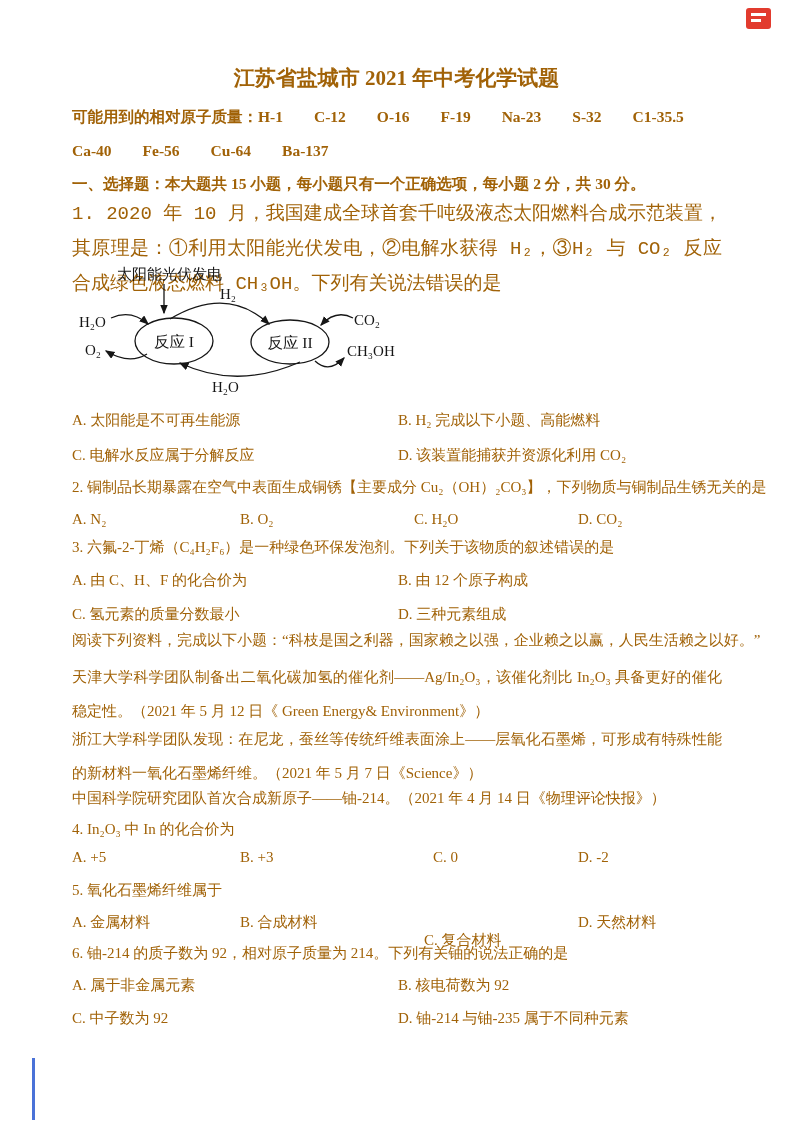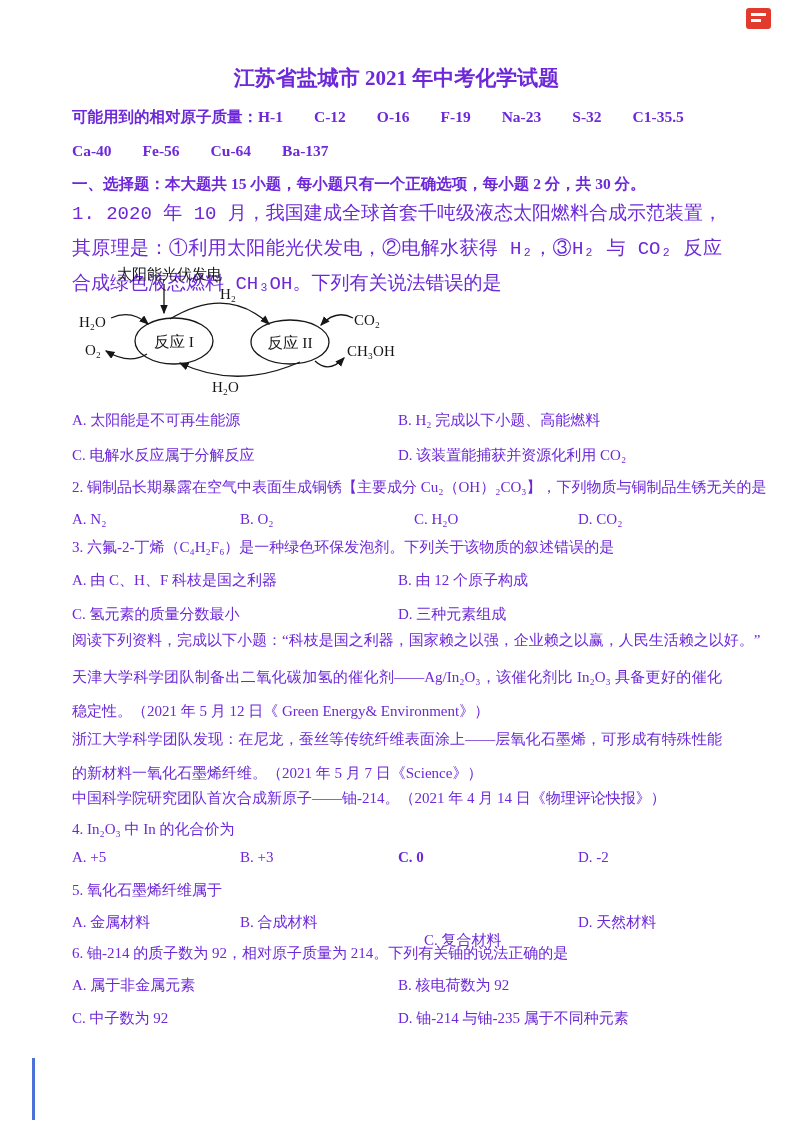--- a/index.html
+++ b/index.html
@@ -1,17 +1,17 @@
 <!DOCTYPE html>
 <html><head>
 <meta charset="utf-8">
 <style>
   html,body{margin:0;padding:0;background:#ffffff;}
   .page{position:relative;width:793px;height:1122px;background:#ffffff;overflow:hidden;
-        font-family:"Liberation Serif","DejaVu Serif","DejaVu Sans",serif;color:#6d28d9;}
+        font-family:"Liberation Serif","DejaVu Serif","DejaVu Sans",serif;color:#a16207;}
   .abs{position:absolute;}
   .line{white-space:nowrap;font-size:15px;}
   .line-b{white-space:nowrap;font-size:15.5px;font-weight:700;}
   .par{width:650px;text-align:justify;font-size:19px;line-height:35px;font-family:Liberation Mono, monospace;}
   .par34{width:650px;text-align:justify;font-size:15px;line-height:34px;}
   .title{left:0;right:0;text-align:center;font-size:21px;font-weight:700;}
   .diag{stroke:#161616;fill:none;stroke-width:1.3px;}
   .diag-txt{font-family:"Liberation Serif","DejaVu Serif","DejaVu Sans",serif;fill:#161616;}
   .corner-logo{width:25px;height:21px;background:#e23b2e;border-radius:3px;}
   .corner-logo .in1{position:absolute;left:5px;top:5px;width:15px;height:3px;background:#ffffff;}
@@ -75,34 +75,34 @@
   <div class="abs line" style="left:72px;top:446px;">C. 电解水反应属于分解反应</div>
   <div class="abs line" style="left:398px;top:446px;">D. 该装置能捕获并资源化利用 CO₂</div>
 
   <div class="abs line" style="left:72px;top:478px;">2. 铜制品长期暴露在空气中表面生成铜锈【主要成分 Cu₂（OH）₂CO₃】，下列物质与铜制品生锈无关的是</div>
   <div class="abs line" style="left:72px;top:511px;">A. N₂</div>
   <div class="abs line" style="left:240px;top:511px;">B. O₂</div>
   <div class="abs line" style="left:414px;top:511px;">C. H₂O</div>
   <div class="abs line" style="left:578px;top:511px;">D. CO₂</div>
 
   <div class="abs line" style="left:72px;top:538px;">3. 六氟-2-丁烯（C₄H₂F₆）是一种绿色环保发泡剂。下列关于该物质的叙述错误的是</div>
-  <div class="abs line" style="left:72px;top:571px;">A. 由 C、H、F 科枝是国之利器</div>
+  <div class="abs line" style="left:72px;top:571px;">A. 由 C、H、F 的化合价为</div>
   <div class="abs line" style="left:398px;top:571px;">B. 由 12 个原子构成</div>
   <div class="abs line" style="left:72px;top:605px;">C. 氢元素的质量分数最小</div>
   <div class="abs line" style="left:398px;top:605px;">D. 三种元素组成</div>
 
   <div class="abs line" style="left:72px;top:631px;">阅读下列资料，完成以下小题：“科枝是国之利器，国家赖之以强，企业赖之以赢，人民生活赖之以好。”</div>
   <div class="abs par34" style="left:72px;top:660px;">天津大学科学团队制备出二氧化碳加氢的催化剂——Ag/In₂O₃，该催化剂比 In₂O₃ 具备更好的催化稳定性。（2021 年 5 月 12 日《 Green Energy&amp; Environment》）</div>
   <div class="abs par34" style="left:72px;top:722px;">浙江大学科学团队发现：在尼龙，蚕丝等传统纤维表面涂上——层氧化石墨烯，可形成有特殊性能的新材料一氧化石墨烯纤维。（2021 年 5 月 7 日《Science》）</div>
   <div class="abs line" style="left:72px;top:789px;">中国科学院研究团队首次合成新原子——铀-214。（2021 年 4 月 14 日《物理评论快报》）</div>
 
   <div class="abs line" style="left:72px;top:820px;">4. In₂O₃ 中 In 的化合价为</div>
   <div class="abs line" style="left:72px;top:849px;">A. +5</div>
   <div class="abs line" style="left:240px;top:849px;">B. +3</div>
-  <div class="abs line" style="left:398px;top:849px;font-weight:bold;">C. 0</div>
+  <div class="abs line" style="left:433px;top:849px;">C. 0</div>
   <div class="abs line" style="left:578px;top:849px;">D. -2</div>
 
   <div class="abs line" style="left:72px;top:881px;text-align:right;">5. 氧化石墨烯纤维属于</div>
   <div class="abs line" style="left:72px;top:913px;">A. 金属材料</div>
   <div class="abs line" style="left:240px;top:913px;">B. 合成材料</div>
   <div class="abs line" style="left:424px;top:913px;margin-top:18px;">C. 复合材料</div>
   <div class="abs line" style="left:578px;top:913px;">D. 天然材料</div>
 
   <div class="abs line" style="left:72px;top:944px;">6. 铀-214 的质子数为 92，相对原子质量为 214。下列有关铀的说法正确的是</div>
   <div class="abs line" style="left:72px;top:976px;">A. 属于非金属元素</div>

